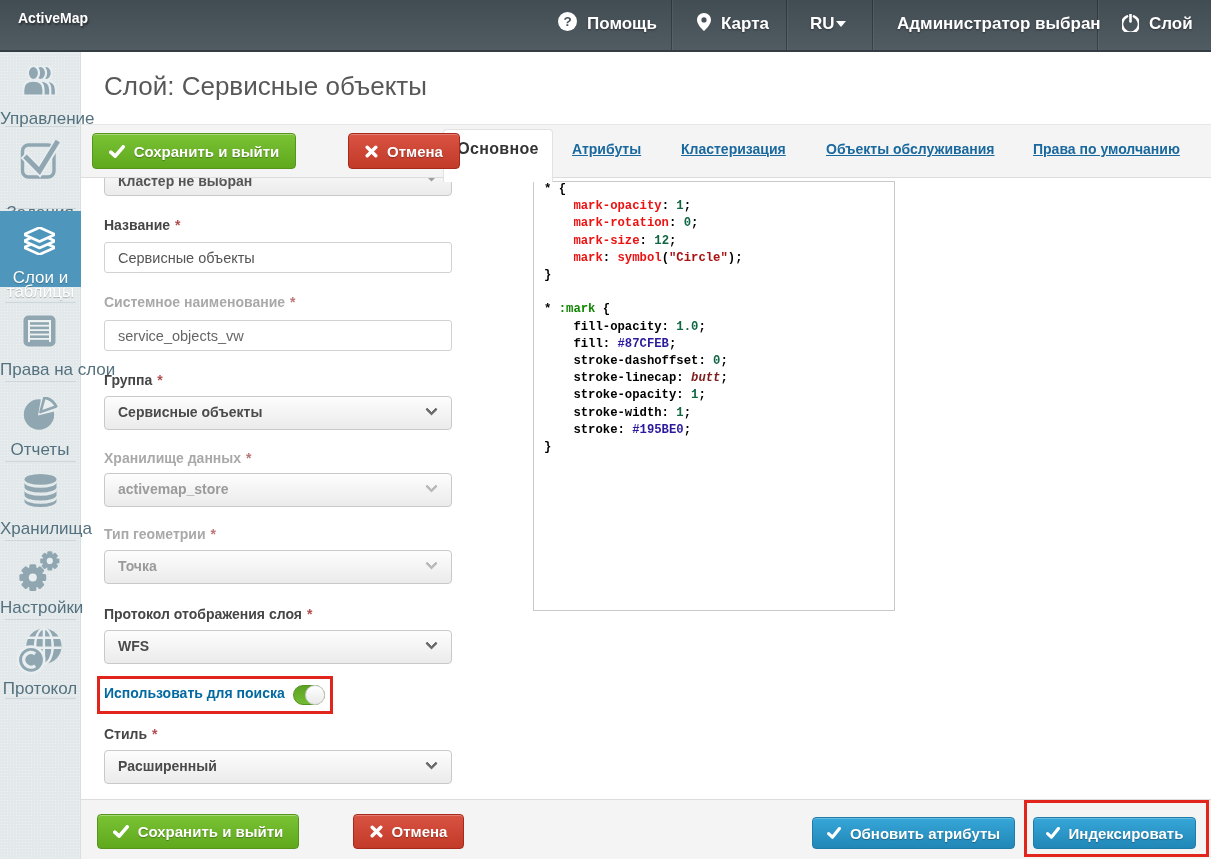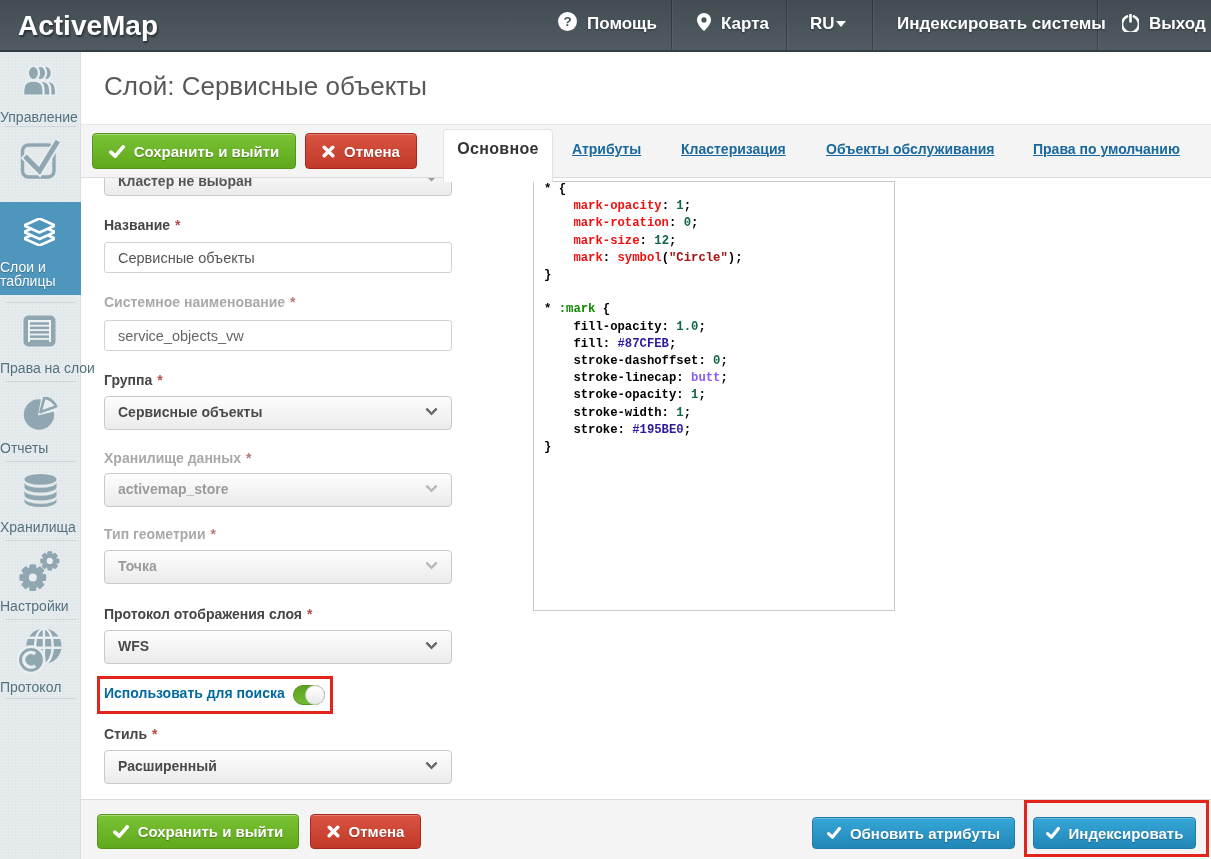--- a/index.html
+++ b/index.html
@@ -3,49 +3,49 @@
 <meta charset="utf-8">
 <style>
 * { margin:0; padding:0; box-sizing:border-box; }
 html,body { width:1211px; height:859px; }
 body { font-family:"Liberation Sans",sans-serif; position:relative; background:#fff; overflow:hidden; }
 .abs { position:absolute; }
 
 
 #topbar { position:absolute; left:0; top:0; width:1211px; height:52px;
   background:linear-gradient(#424c53,#515b62); border-bottom:2px solid #343d43; z-index:20; }
-#logo { position:absolute; left:18px; top:10px; font-size:28px; font-weight:bold; color:#fff;
+#logo { position:absolute; left:18px; top:10px; font-size:14px; font-weight:bold; color:#fff;
   text-shadow:1px 2px 2px rgba(0,0,0,.45); letter-spacing:0px; }
 .tsep { position:absolute; top:0; width:1px; height:50px; background:rgba(0,0,0,.28); box-shadow:1px 0 0 rgba(255,255,255,.06); }
 .titem { position:absolute; font-size:17px; font-weight:bold; color:#fff; text-shadow:0 1px 2px rgba(0,0,0,.4); top:14px; }
 
 
 #sidebar { position:absolute; left:0; top:52px; width:81px; height:807px; background-color:#e3e9ea; background-image:radial-gradient(rgba(255,255,255,.4) 0.8px, rgba(0,0,0,0) 1px); background-size:3px 3px; border-right:1px solid #d9dfe1; z-index:10; }
 .ssep { position:absolute; left:5px; width:71px; height:1px; background:#cdd6d9; }
-.slabel { position:absolute; width:100%; text-align:left; font-size:14px; color:#54717f; white-space:nowrap; }
-#sactive { position:absolute; left:0; top:150px; width:81px; height:93px; background:#4e96bb; }
+.slabel { position:absolute; width:100%; text-align:center; font-size:17px; color:#54717f; white-space:nowrap; }
+#sactive { position:absolute; left:0; top:159px; width:81px; height:76px; background:#4e96bb; }
 #sactive .slabel { color:#fff; text-shadow:0 1px 1px rgba(0,0,0,.25); }
 
 
 #pagetitle { position:absolute; left:104px; top:71px; font-size:26px; color:#585858; z-index:3; }
 
 
 #strip { position:absolute; left:81px; top:124px; width:1130px; height:54px; background:#f4f4f4;
   border-top:1px solid #e7e7e7; border-bottom:1px solid #dcdcdc; z-index:5; }
 #tab-active { position:absolute; left:443px; top:129px; width:110px; height:53px; background:#fff;
   border:1px solid #e2e2e2; border-bottom:none; border-radius:4px 4px 0 0; z-index:6; }
 #tab-active span { position:absolute; left:0; right:0; top:10px; text-align:center; font-size:16px; font-weight:bold; color:#333; letter-spacing:0.3px; }
 .tablink { position:absolute; top:141px; font-size:14px; font-weight:bold; color:#19689e; text-decoration:underline; z-index:6; }
 
 
 .btn { position:absolute; border-radius:4px; color:#fff; font-weight:bold; font-size:15px;
   display:flex; align-items:center; justify-content:center; text-shadow:0 1px 1px rgba(0,0,0,.3); z-index:7; }
 .btn .ic { margin-right:9px; font-size:14px; }
 .btn-green { background:linear-gradient(#7ac335,#60a81c); border:1px solid #55961a; box-shadow:inset 0 1px 0 rgba(255,255,255,.35); }
-.btn-red { background:linear-gradient(#d95343,#c23a28); border:1px solid #a8291b; box-shadow:inset 0 1px 0 rgba(255,255,255,.25); }
+.btn-red { background:linear-gradient(#d95343,#c23a28); border:1px solid #a8291b; box-shadow:inset 0 1px 0 rgba(255,255,255,.25);margin-left:43px; }
 .btn-blue { background:linear-gradient(#36a6d8,#2187b7); border:1px solid #1d7caa; box-shadow:inset 0 1px 0 rgba(255,255,255,.25); }
 
 
 .lbl { position:absolute; left:104px; font-size:14px; font-weight:bold; color:#464646; z-index:2; }
 .lbl.dis { color:#a9a9a9; }
 .ast { color:#b34e4e; padding-left:5px; }
 .inp { position:absolute; left:104px; width:348px; height:31px; background:#fff; border:1px solid #d2d2d2;
   border-radius:3px; font-size:14.5px; color:#555; padding:0 13px; line-height:30px; z-index:2; }
 .sel { position:absolute; left:104px; width:348px; height:34px; background:linear-gradient(#fdfdfd,#ebebeb);
   border:1px solid #c9c9c9; border-radius:4px; font-size:14px; font-weight:bold; color:#4a4a4a;
@@ -62,21 +62,21 @@
   background:linear-gradient(#ffffff,#e9e9e9); border:1px solid #cdcdcd; }
 .redbox { position:absolute; border:3px solid #e1251d; z-index:4; }
 
 
 #codepanel { position:absolute; left:533px; top:181px; width:362px; height:430px; background:#fff; border:1px solid #c9c9c9; z-index:2; }
 #code { position:absolute; left:10px; top:-1px; font-family:"Liberation Mono",monospace; font-size:12.25px;
   line-height:17.2px; font-weight:bold; color:#000; white-space:pre; }
 .ce { color:#ee1111; } 
 .cn { color:#116644; } 
 .ca { color:#2a1a9e; } 
-.ck { color:#8b5cf6; } 
+.ck { color:#7f1d1d;font-style:italic; } 
 .cs { color:#aa1111; } 
 .ct { color:#118800; } 
 
 
 #bottombar { position:absolute; left:81px; top:799px; width:1130px; height:60px; background:#f4f4f4;
   border-top:1px solid #dcdcdc; z-index:5; }
 </style>
 </head>
 <body>
 
@@ -90,26 +90,26 @@
     <circle cx="9.5" cy="9.5" r="9.5" fill="#fff"></circle>
     <text x="9.5" y="14.2" font-family="Liberation Sans" font-size="13.5" font-weight="bold" fill="#47525a" text-anchor="middle">?</text>
   </svg>
   <div class="titem" style="left:587px">Помощь</div>
   <svg class="abs" style="left:697px;top:13px" width="14" height="18" viewBox="0 0 14 18">
     <path d="M7,0 C3.1,0 0,3.1 0,7 C0,12 7,18 7,18 C7,18 14,12 14,7 C14,3.1 10.9,0 7,0 Z M7,9.5 A2.6,2.6 0 1 1 7,4.3 A2.6,2.6 0 0 1 7,9.5 Z" fill="#fff"></path>
   </svg>
   <div class="titem" style="left:721px">Карта</div>
   <div class="titem" style="left:810px">RU</div>
   <div class="abs" style="left:836px;top:21px;width:0;height:0;border-left:5.5px solid transparent;border-right:5.5px solid transparent;border-top:6px solid #fff;"></div>
-  <div class="titem" style="left:897px">Индексировать системы</div>
+  <div class="titem" style="left:897px">Администратор выбран</div>
   <svg class="abs" style="left:1122px;top:14px" width="17" height="18" viewBox="0 0 17 18">
     <path d="M5.1,2.4 A8.5,8.5 0 1 0 11.9,2.4" fill="none" stroke="#fff" stroke-width="2.6" stroke-linecap="round"></path>
     <line x1="8.5" y1="0.5" x2="8.5" y2="7.5" stroke="#fff" stroke-width="2.6" stroke-linecap="round"></line>
   </svg>
-  <div class="titem" style="left:1149px">Выход</div>
+  <div class="titem" style="left:1149px">Слой</div>
 </div>
 
 <div id="sidebar">
 
   <div class="ssep" style="top:74px"></div>
   <div class="ssep" style="top:156px"></div>
   <div class="ssep" style="top:250px"></div>
   <div class="ssep" style="top:329px"></div>
   <div class="ssep" style="top:409px"></div>
   <div class="ssep" style="top:488px"></div>

